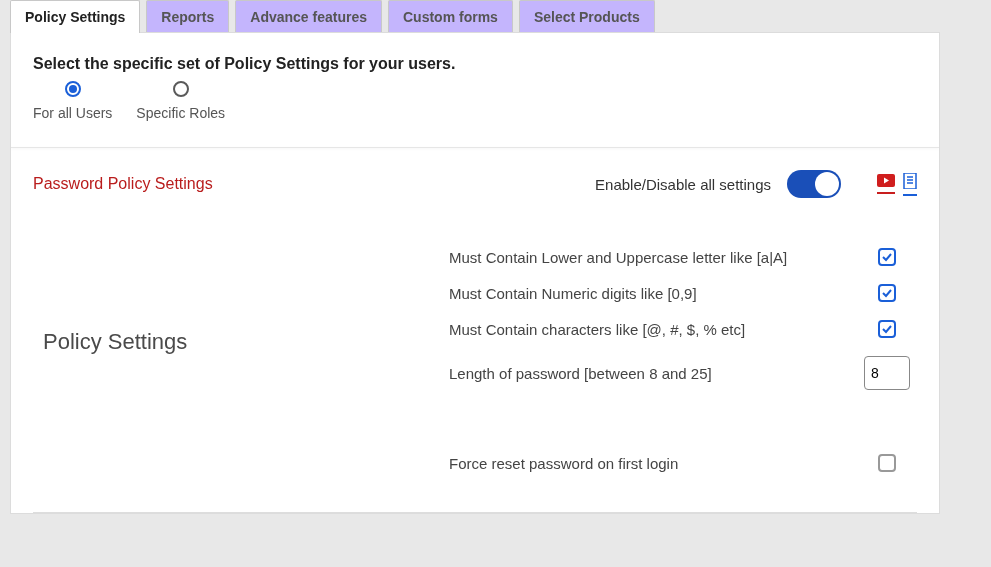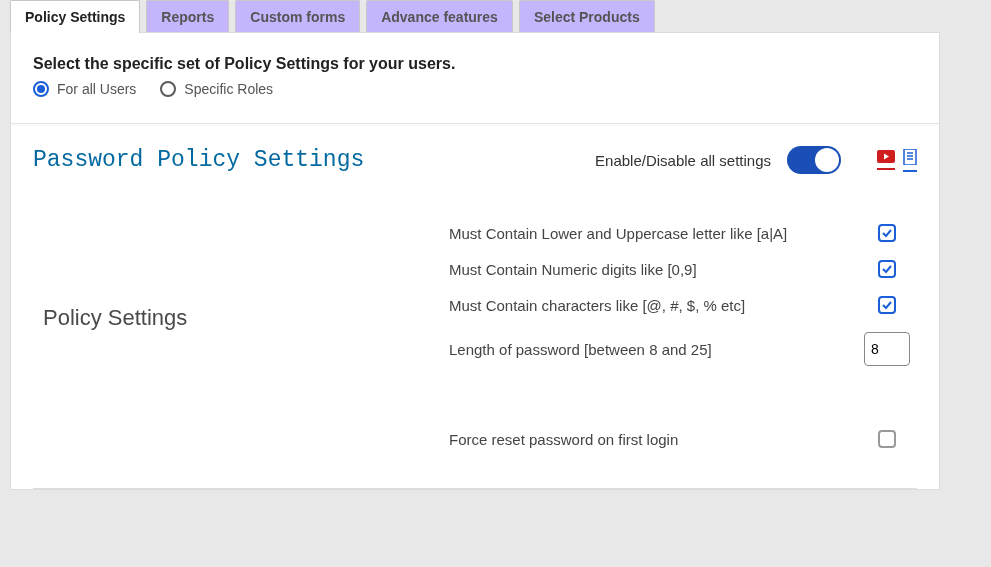--- a/index.html
+++ b/index.html
@@ -59,20 +59,21 @@
     align-items: center;
     gap: 24px;
     margin-bottom: 26px;
   }
   .radio-item {
     display: flex;
     align-items: center;
     gap: 8px;
     color: #555;
     cursor: pointer;
+    flex-direction: column;
   }
   .radio-outer {
     width: 16px; height: 16px;
     border: 2px solid #5a5a5a;
     border-radius: 50%;
     display: flex; align-items: center; justify-content: center;
   }
   .radio-outer.checked {
     border-color: #1a5fd8;
   }
@@ -86,24 +87,23 @@
     background: #e6e6e6;
     margin: 0 -22px 0 -22px;
     box-shadow: 0 1px 3px rgba(0,0,0,0.07);
   }
   .subsection-head {
     display: flex;
     align-items: center;
     padding: 22px 0 10px 0;
   }
   .subsection-title {
-    font-size: 23px;
-    color: #0369a1;
+    font-size: 16px;
+    color: #b91c1c;
     flex: 0 0 auto;
-    font-family: Liberation Mono, monospace;
   }
   .spacer { flex: 1; }
   .enable-label {
     color: #333;
     margin-right: 16px;
     font-size: 15px;
   }
   .toggle {
     width: 54px; height: 28px;
     background: #1a4fb8;
@@ -181,22 +181,22 @@
   }
 </style>
 </head>
 <body>
 
 <div class="page">
 
   <div class="tabs">
     <div class="tab active">Policy Settings</div>
     <div class="tab">Reports</div>
+    <div class="tab">Advance features</div>
     <div class="tab">Custom forms</div>
-    <div class="tab">Advance features</div>
     <div class="tab">Select Products</div>
   </div>
 
   <div class="panel">
 
     <div class="section-title">Select the specific set of Policy Settings for your users.</div>
 
     <div class="radio-row">
       <div class="radio-item">
         <span class="radio-outer checked">

